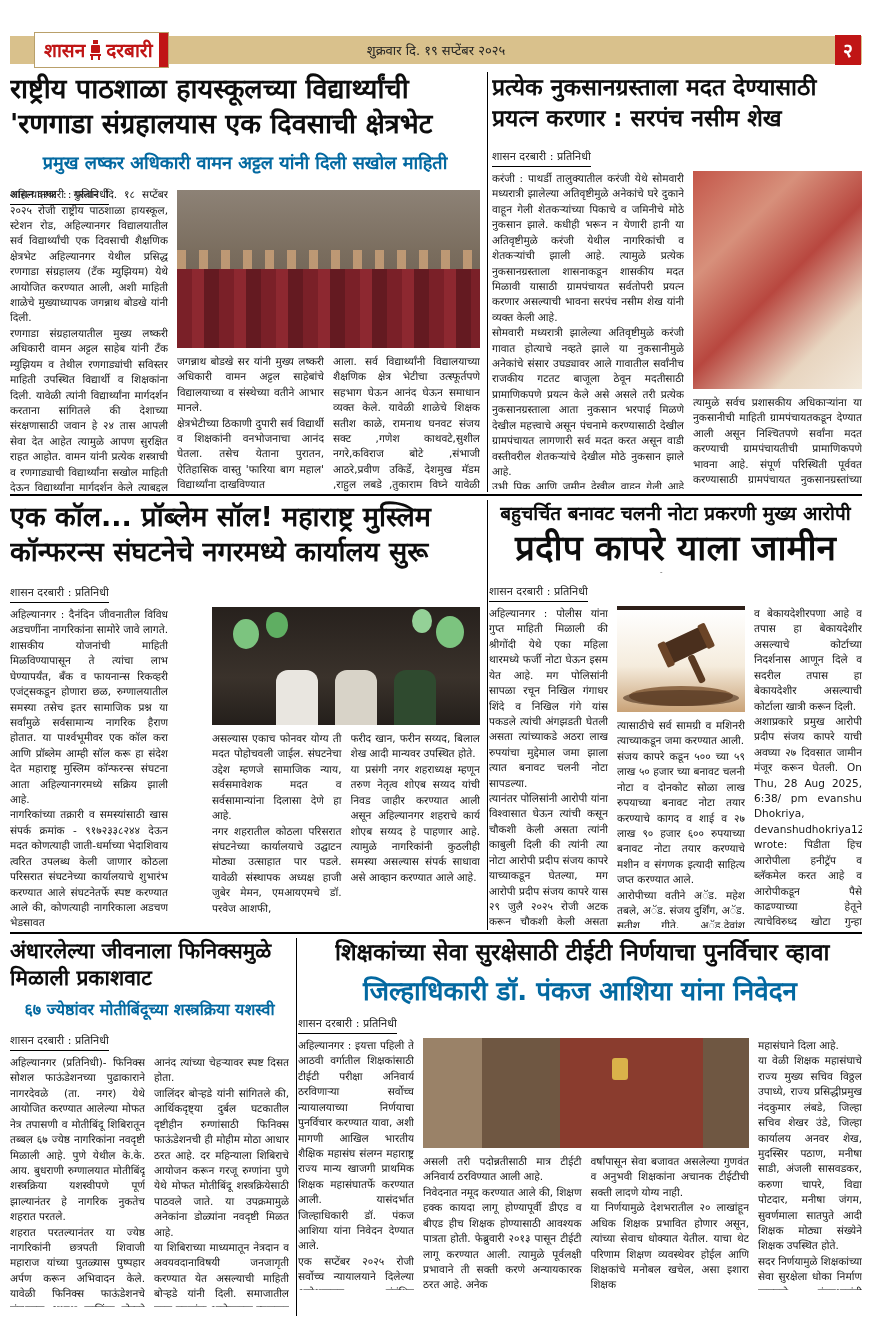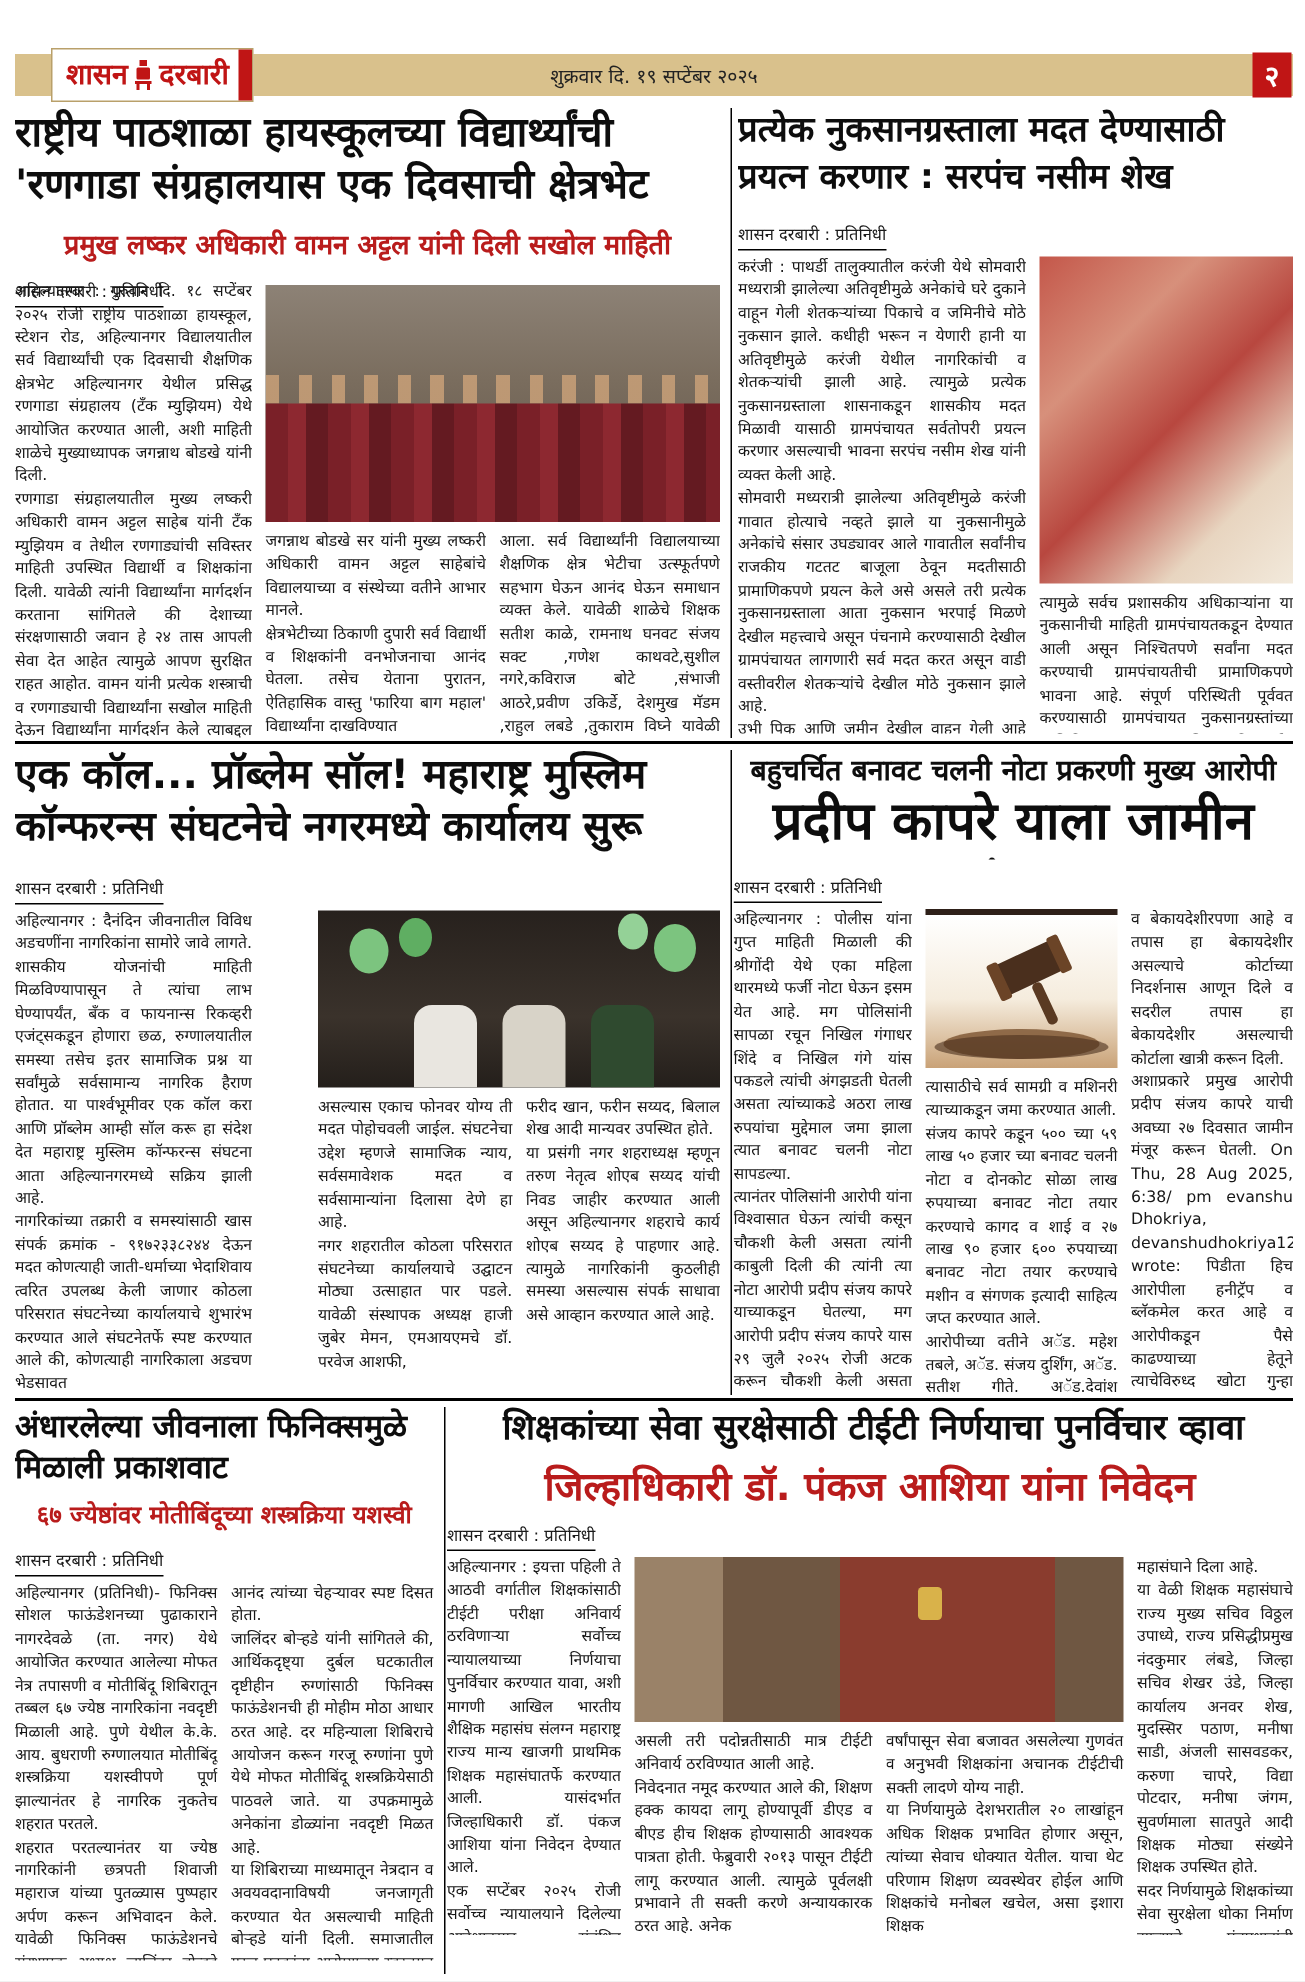--- a/index.html
+++ b/index.html
@@ -21,21 +21,21 @@
   
   .article{position:absolute;overflow:hidden;}
   .hl{font-weight:bold;color:#0d0d0d;text-align:left;margin:0;overflow:hidden;}
   .hl-a{font-size:27px;line-height:1.28;height:74px;}
   .hl-b{font-size:23px;line-height:1.35;height:66px;}
   .hl-c{font-size:27px;line-height:1.28;height:74px;}
   .kicker{font-size:19px;font-weight:bold;text-align:center;color:#0d0d0d;height:27px;overflow:hidden;}
   .hl-big{font-size:35px;line-height:1.2;height:46px;font-weight:bold;text-align:center;overflow:hidden;}
   .hl-d{font-size:21px;line-height:1.3;height:58px;}
   .hl-e{font-size:23px;line-height:1.3;height:32px;margin-left:37px;}
-  .subhead{color:#b91c1c;font-weight:bold;text-align:center;overflow:hidden;}
+  .subhead{color:#0369a1;font-weight:bold;text-align:center;overflow:hidden;}
   .sub-a{font-size:18px;height:26px;margin-top:4px;}
   .sub-d{font-size:16px;height:24px;margin-top:2px;}
   .sub-e{font-size:26px;height:38px;margin-top:2px;}
   .byline-row{margin-top:7px;height:20px;}
   .byline{display:inline-block;font-size:11px;border-bottom:1.5px solid #000;padding-bottom:3px;}
   .bodytext{font-size:10.5px;line-height:1.47;text-align:justify;white-space:pre-line;
             overflow:hidden;color:#151515;}
   .body-flex{display:flex;gap:9px;margin-top:6px;}
   .right-stack{flex:1;display:flex;flex-direction:column;gap:6px;min-width:0;}
   .two-cols{display:flex;gap:9px;flex:1;min-height:0;}

